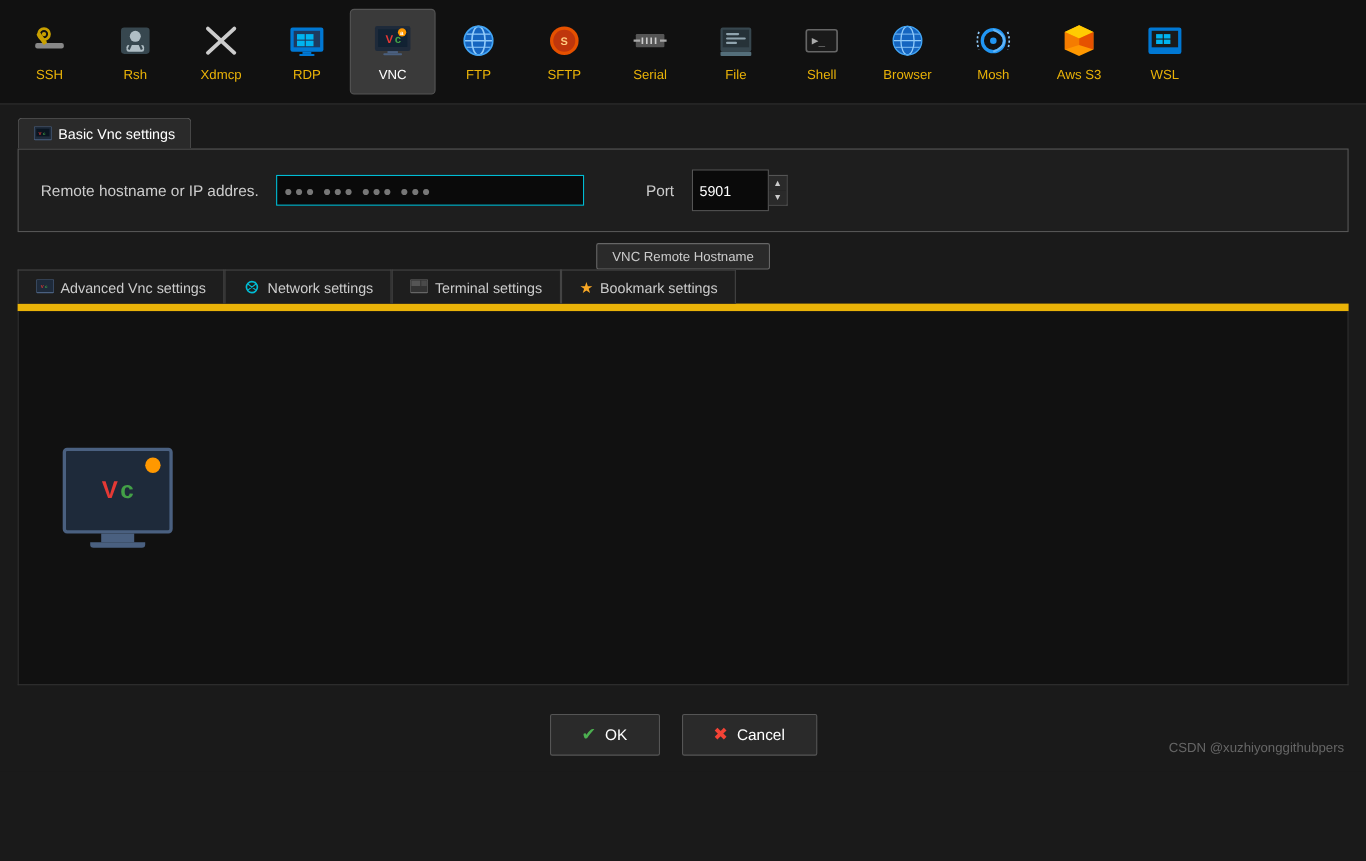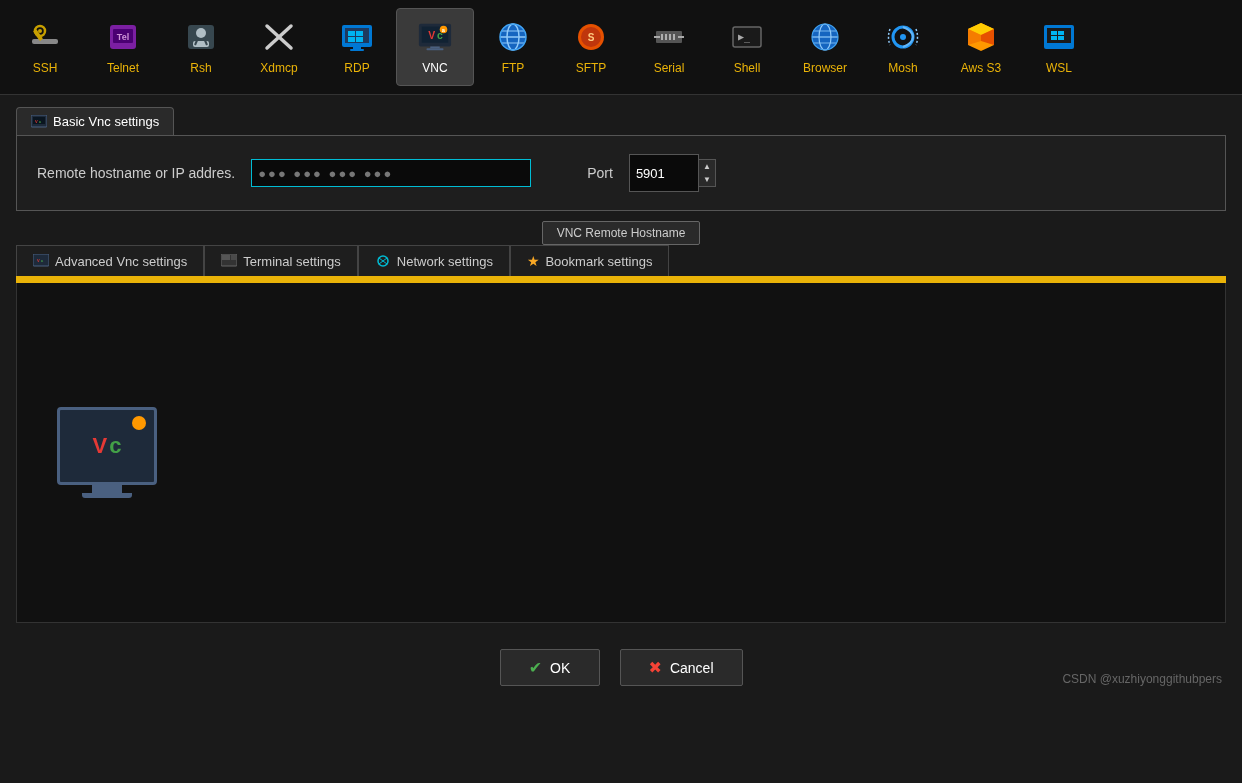--- a/index.html
+++ b/index.html
@@ -303,30 +303,20 @@
       <svg width="34" height="32" viewBox="0 0 34 32">
         <rect x="4" y="18" width="26" height="5" rx="2" fill="#888"></rect>
         <rect x="8" y="8" width="4" height="12" rx="1" fill="#c8a000" transform="rotate(-35 10 14)"></rect>
         <circle cx="12" cy="10" r="5" fill="none" stroke="#c8a000" stroke-width="2.5"></circle>
         <circle cx="12" cy="10" r="2" fill="#c8a000"></circle>
       </svg>
     </div>
     <span class="label">SSH</span>
   </div>
 
-  <div class="toolbar-item">
-    <div class="icon-area">
-      <svg width="34" height="32" viewBox="0 0 34 32">
-        <rect x="4" y="4" width="26" height="24" rx="3" fill="#7b1fa2"></rect>
-        <rect x="7" y="8" width="20" height="14" rx="1" fill="#4a0072"></rect>
-        <text x="17" y="19" text-anchor="middle" fill="#ce93d8" font-size="9" font-weight="bold">Tel</text>
-      </svg>
-    </div>
-    <span class="label">Telnet</span>
-  </div>
 
   <div class="toolbar-item">
     <div class="icon-area">
       <svg width="34" height="32" viewBox="0 0 34 32">
         <rect x="4" y="4" width="26" height="24" rx="3" fill="#37474f"></rect>
         <circle cx="17" cy="12" r="5" fill="#b0bec5"></circle>
         <rect x="9" y="20" width="16" height="6" rx="2" fill="#b0bec5"></rect>
         <line x1="14" y1="17" x2="11" y2="24" stroke="#37474f" stroke-width="2"></line>
         <line x1="20" y1="17" x2="23" y2="24" stroke="#37474f" stroke-width="2"></line>
       </svg>
@@ -410,20 +400,33 @@
         <line x1="26" y1="16" x2="32" y2="16" stroke="#aaa" stroke-width="2"></line>
         <line x1="10" y1="13" x2="10" y2="19" stroke="#ccc" stroke-width="1.5"></line>
         <line x1="14" y1="13" x2="14" y2="19" stroke="#ccc" stroke-width="1.5"></line>
         <line x1="18" y1="13" x2="18" y2="19" stroke="#ccc" stroke-width="1.5"></line>
         <line x1="22" y1="13" x2="22" y2="19" stroke="#ccc" stroke-width="1.5"></line>
       </svg>
     </div>
     <span class="label">Serial</span>
   </div>
 
+  <div class="toolbar-item">
+    <div class="icon-area">
+      <svg width="34" height="32" viewBox="0 0 34 32">
+        <rect x="3" y="4" width="28" height="22" rx="2" fill="#37474f"></rect>
+        <rect x="5" y="6" width="24" height="16" fill="#263238"></rect>
+        <rect x="3" y="26" width="28" height="4" rx="1" fill="#546e7a"></rect>
+        <rect x="8" y="9" width="12" height="2" rx="1" fill="#90a4ae"></rect>
+        <rect x="8" y="13" width="18" height="2" rx="1" fill="#90a4ae"></rect>
+        <rect x="8" y="17" width="10" height="2" rx="1" fill="#90a4ae"></rect>
+      </svg>
+    </div>
+    <span class="label">File</span>
+  </div>
 
   <div class="toolbar-item">
     <div class="icon-area">
       <svg width="34" height="32" viewBox="0 0 34 32">
         <rect x="3" y="6" width="28" height="20" rx="2" fill="#1a1a1a" stroke="#666" stroke-width="1.5"></rect>
         <text x="8" y="19" fill="#aaaaaa" font-size="10" font-family="monospace">▶_</text>
       </svg>
     </div>
     <span class="label">Shell</span>
   </div>
@@ -520,32 +523,32 @@
     <div class="tab-secondary">
       <svg width="16" height="14" viewBox="0 0 16 14">
         <rect x="0" y="0" width="16" height="12" rx="1" fill="#1e2a3a" stroke="#4a6080" stroke-width="1"></rect>
         <text x="4" y="8" fill="#e53935" font-size="4" font-weight="bold">V</text>
         <text x="8" y="8" fill="#43a047" font-size="4" font-weight="bold">c</text>
       </svg>
       <span>Advanced Vnc settings</span>
     </div>
     <div class="tab-secondary">
       <svg width="16" height="14" viewBox="0 0 16 14">
+        <circle cx="8" cy="7" r="5" fill="none" stroke="#00bcd4" stroke-width="1.5"></circle>
+        <path d="M4 4 L12 10 M12 4 L4 10" stroke="#00bcd4" stroke-width="1" stroke-linecap="round"></path>
+      </svg>
+      <span>Network settings</span>
+    </div>
+    <div class="tab-secondary">
+      <svg width="16" height="14" viewBox="0 0 16 14">
         <rect x="0" y="0" width="16" height="12" rx="1" fill="#333" stroke="#666" stroke-width="1"></rect>
         <rect x="1" y="1" width="8" height="5" fill="#555"></rect>
         <rect x="10" y="1" width="5" height="5" fill="#4a4a4a"></rect>
       </svg>
       <span>Terminal settings</span>
-    </div>
-    <div class="tab-secondary">
-      <svg width="16" height="14" viewBox="0 0 16 14">
-        <circle cx="8" cy="7" r="5" fill="none" stroke="#00bcd4" stroke-width="1.5"></circle>
-        <path d="M4 4 L12 10 M12 4 L4 10" stroke="#00bcd4" stroke-width="1" stroke-linecap="round"></path>
-      </svg>
-      <span>Network settings</span>
     </div>
     <div class="tab-secondary">
       <span style="color:#f9a825; font-size:14px;">★</span>
       <span>Bookmark settings</span>
     </div>
   </div>
 
   <div class="session-area">
 
     <div class="vnc-logo">

